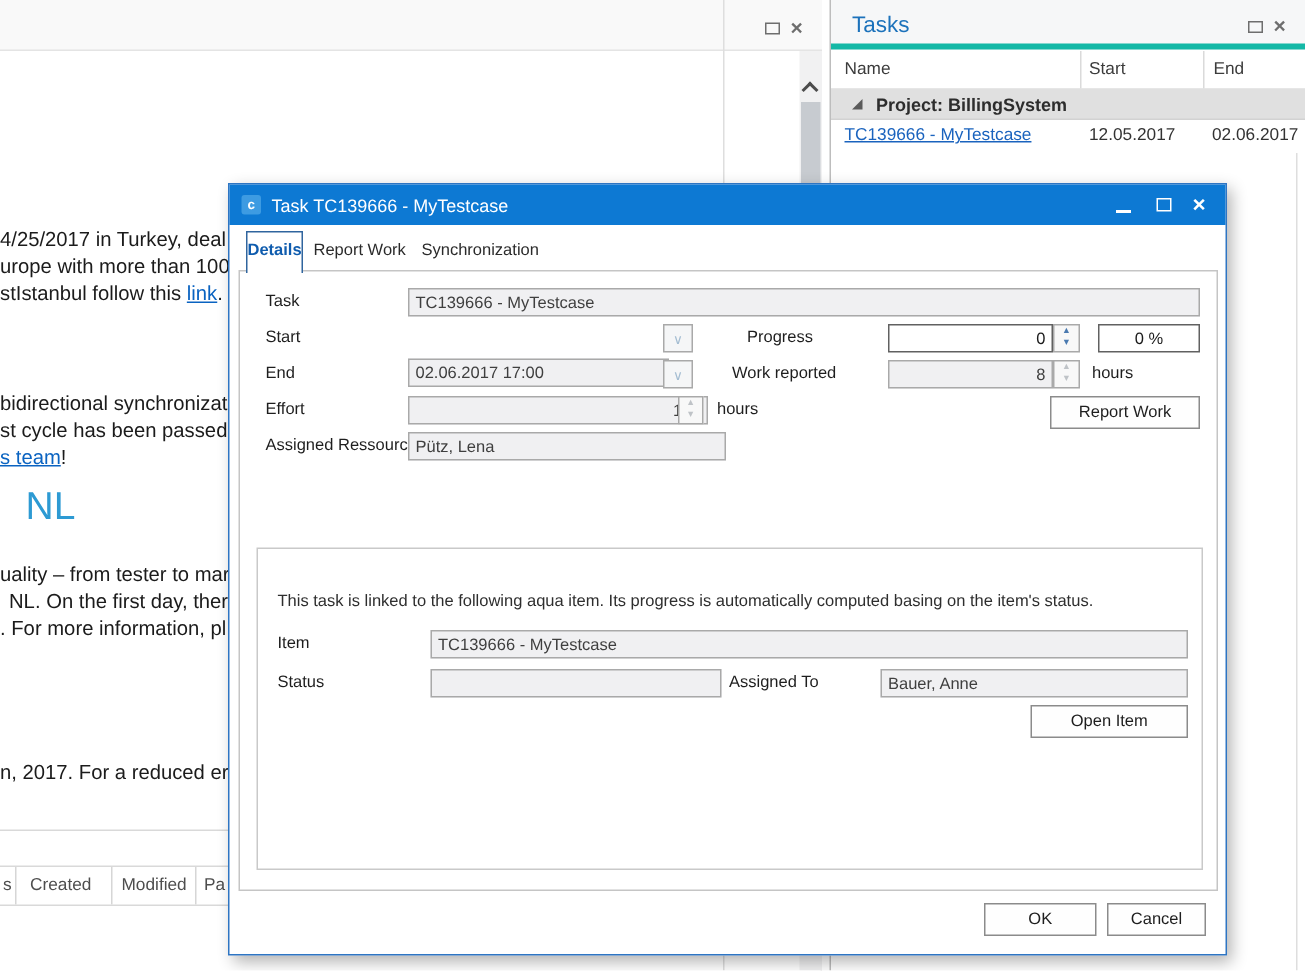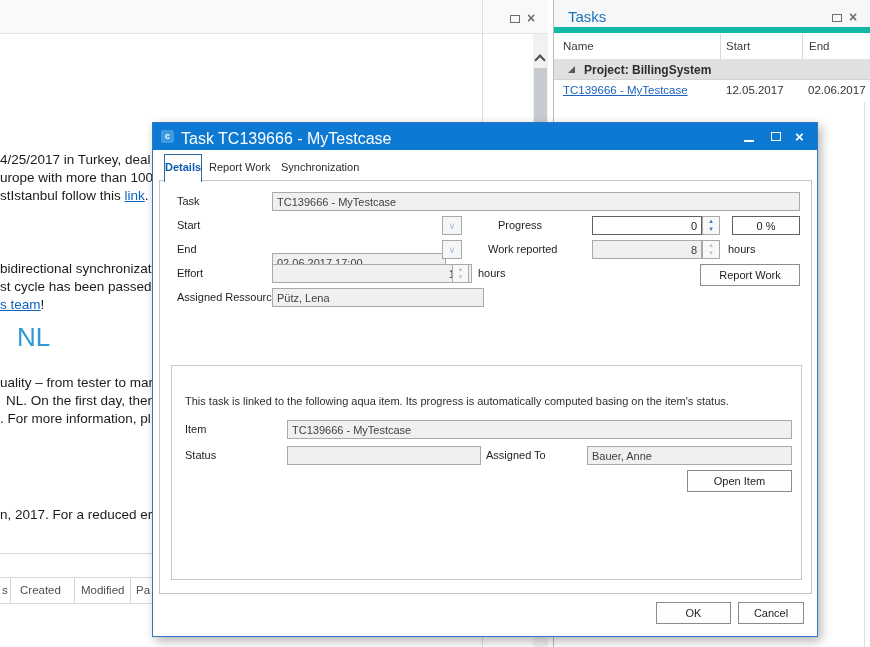--- a/index.html
+++ b/index.html
@@ -24,38 +24,38 @@
   .nl-link { color:#0a63c1; text-decoration:underline; cursor:pointer; }
   .nl-heading { font-size:26px; color:#2d9ad3; }
   .hrule { height:1px; background:#d9d9d9; }
   .tbl-head-cell { font-size:11.5px; color:#4e4e4e; white-space:nowrap; }
   .tbl-vsep { width:1px; background:#d6d6d6; }
 
   
   .tasks-panel { left:553px; top:0; width:317px; height:647px; background:#fff;
                  border-left:1px solid #bdbdbd; }
   .tasks-titlebar { left:0; top:0; width:317px; height:33px; background:#f6f7f8;
-                    border-bottom:6px solid #14b8a6; }
+                    border-bottom:4px solid #14b8a6; }
   .tasks-title { font-size:15px; color:#1c72bb; }
   .grid-head { font-size:11.5px; color:#3c3c3c; white-space:nowrap; }
   .grid-vsep { width:1px; background:#dadada; }
   .group-row { left:0; top:59px; width:317px; height:21px; background:#e0e0e0;
                border-bottom:1px solid #d2d2d2; }
   .tri-expand { width:0; height:0; border-left:7px solid transparent; border-bottom:7px solid #5a5a5a; }
   .group-label { font-size:12px; font-weight:bold; color:#2d2d2d; white-space:nowrap; }
   .row-link { font-size:11.5px; color:#1a63be; text-decoration:underline; white-space:nowrap; cursor:pointer; }
   .row-cell { font-size:11.5px; color:#333; white-space:nowrap; }
 
   
   .dialog { left:152px; top:122px; width:666px; height:515px; background:#fff;
             border:1px solid #2e75c3; box-shadow:3px 4px 10px rgba(0,0,0,0.30); }
   .dlg-titlebar { left:0; top:0; width:664px; height:27px; background:#0d79d3; }
   .dlg-appicon { left:8px; top:7px; width:13px; height:13px; background:#3d9be2; border-radius:2px;
                  color:#fff; font-size:9px; font-weight:bold; text-align:center; line-height:13px; }
-  .dlg-title { left:28px; top:7px; font-size:16px; color:#fff; white-space:nowrap; }
+  .dlg-title { left:28px; top:7px; font-size:12px; color:#fff; white-space:nowrap; }
   .dlg-min { left:591px; top:17px; width:10px; height:2px; background:#fff; }
   .dlg-max { left:618px; top:9px; width:10px; height:9px; border:1.5px solid #fff; }
   .dlg-close { left:642px; top:5px; font-size:15px; font-weight:bold; color:#fff; }
   .tab { font-size:11px; color:#2b2b2b; white-space:nowrap; cursor:pointer; }
   .tab-active { left:11px; top:31px; width:38px; height:28px; background:#fff;
                 border:1px solid #30659e; border-bottom:none; z-index:3;
                 font-size:11px; font-weight:bold; color:#0f5cae; text-align:left; padding-top:6px; }
   .content-panel { left:6px; top:57px; width:653px; height:414px; background:#fff;
                    border:1px solid #c5c5c5; z-index:1; }
   .lbl { font-size:11px; color:#1e1e1e; white-space:nowrap; }
@@ -172,21 +172,21 @@
 
       <div class="abs lbl" style="left:328px; top:38px;padding-left:10px;">Progress</div>
       <div class="abs field field-enabled num" style="left:432px; top:35px; width:110px;">0</div>
       <div class="abs spin spin-on" style="left:542px; top:35px;">
           <span>▴</span>
           <span>▾</span>
         </div>
       <div class="abs field field-enabled" style="left:572px; top:35px; width:68px; text-align:center;">0 %</div>
 
       <div class="abs lbl" style="left:17px; top:62px;">End</div>
-      <div class="abs field" style="left:112px; top:72px; width:174px;">02.06.2017 17:00</div>
+      <div class="abs field" style="left:112px; top:58px; width:174px;">02.06.2017 17:00</div>
       <div class="abs combo-btn" style="left:282px; top:59px;"><span>∨</span></div>
 
       <div class="abs lbl" style="left:328px; top:62px;">Work reported</div>
       <div class="abs field num" style="left:432px; top:59px; width:110px;">8</div>
       <div class="abs spin spin-off" style="left:542px; top:59px;">
           <span>▴</span>
           <span>▾</span>
         </div>
       <div class="abs lbl" style="left:568px; top:62px;">hours</div>
 

